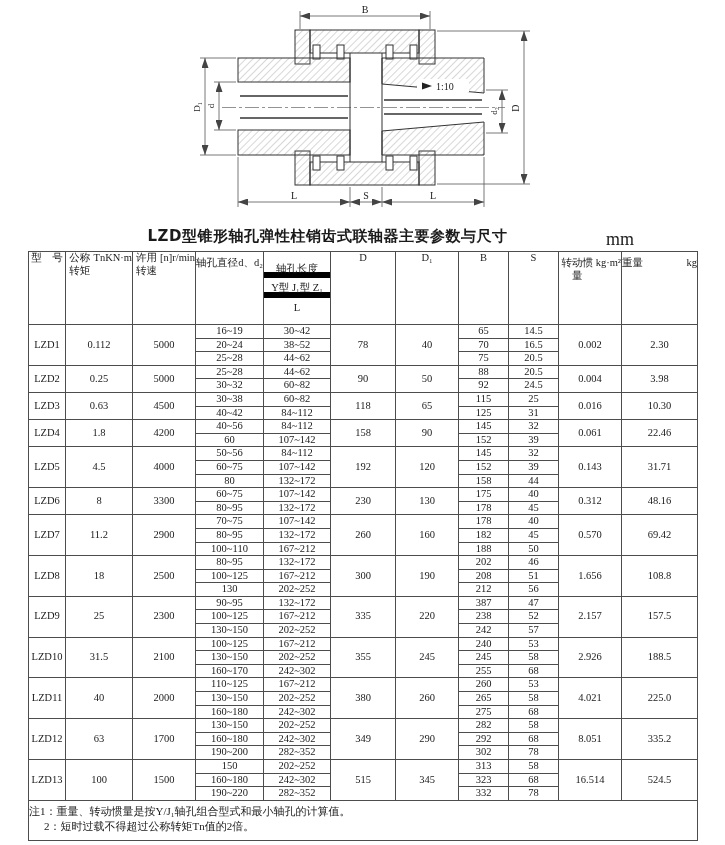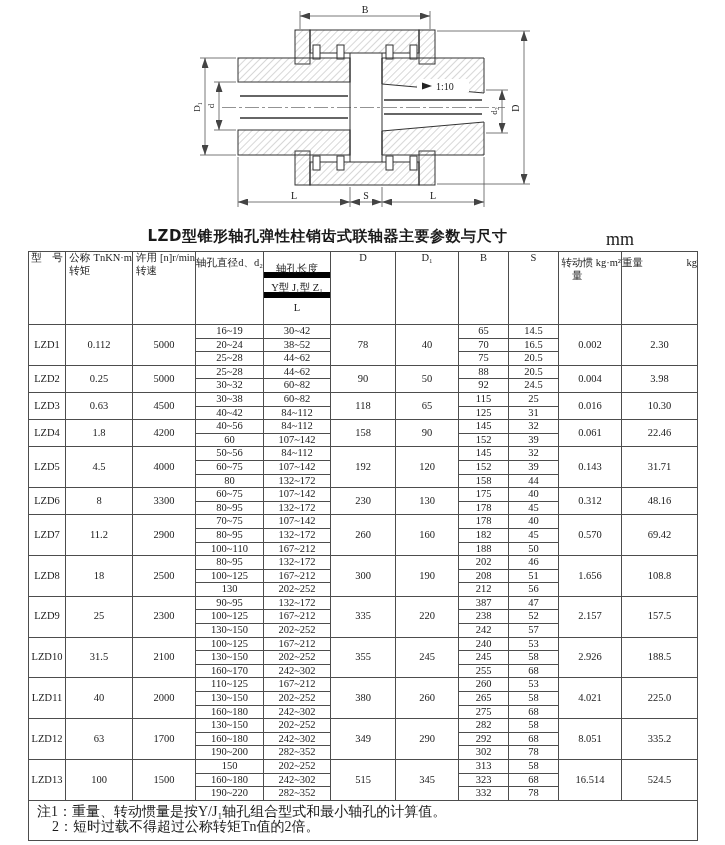--- a/index.html
+++ b/index.html
@@ -23,21 +23,21 @@
   table { border-collapse:collapse; table-layout:fixed; width:669px;
           font-family:"Liberation Serif","DejaVu Serif",serif; font-size:10.5px; color:#1a1a1a; }
   th, td { border:1px solid #4d4d4d; text-align:center; vertical-align:middle;
            padding:0; line-height:12.6px; height:13px; overflow:hidden; }
   thead th { font-weight:normal; height:58px; padding:0; }
   .th-inner { display:flex; justify-content:space-evenly; height:72px; }
   .th-inner.two { justify-content:space-between; padding:5px 0 6px; }
   .bl-th { padding:0; }
   .bl-th div { height:19.3px; line-height:19.3px; }
   .bl-th div:nth-child(1), .bl-th div:nth-child(2) { border-bottom:6px solid #000000; }
-  tfoot .notes { text-align:left; padding:3px 8px 5px; line-height:15.5px; font-size:14px; height:auto; }
+  tfoot .notes { text-align:left; padding:3px 0 5px; line-height:15.5px; font-size:11px; height:auto; }
   tfoot .note-2 { padding-left:15px; }
 </style>
 </head>
 <body>
 
 <div class="page">
 
   <svg class="drawing" width="725" height="230" viewBox="0 0 725 230">
     <defs>
       <pattern id="hatch" patternUnits="userSpaceOnUse" width="5" height="5" patternTransform="rotate(45)">

